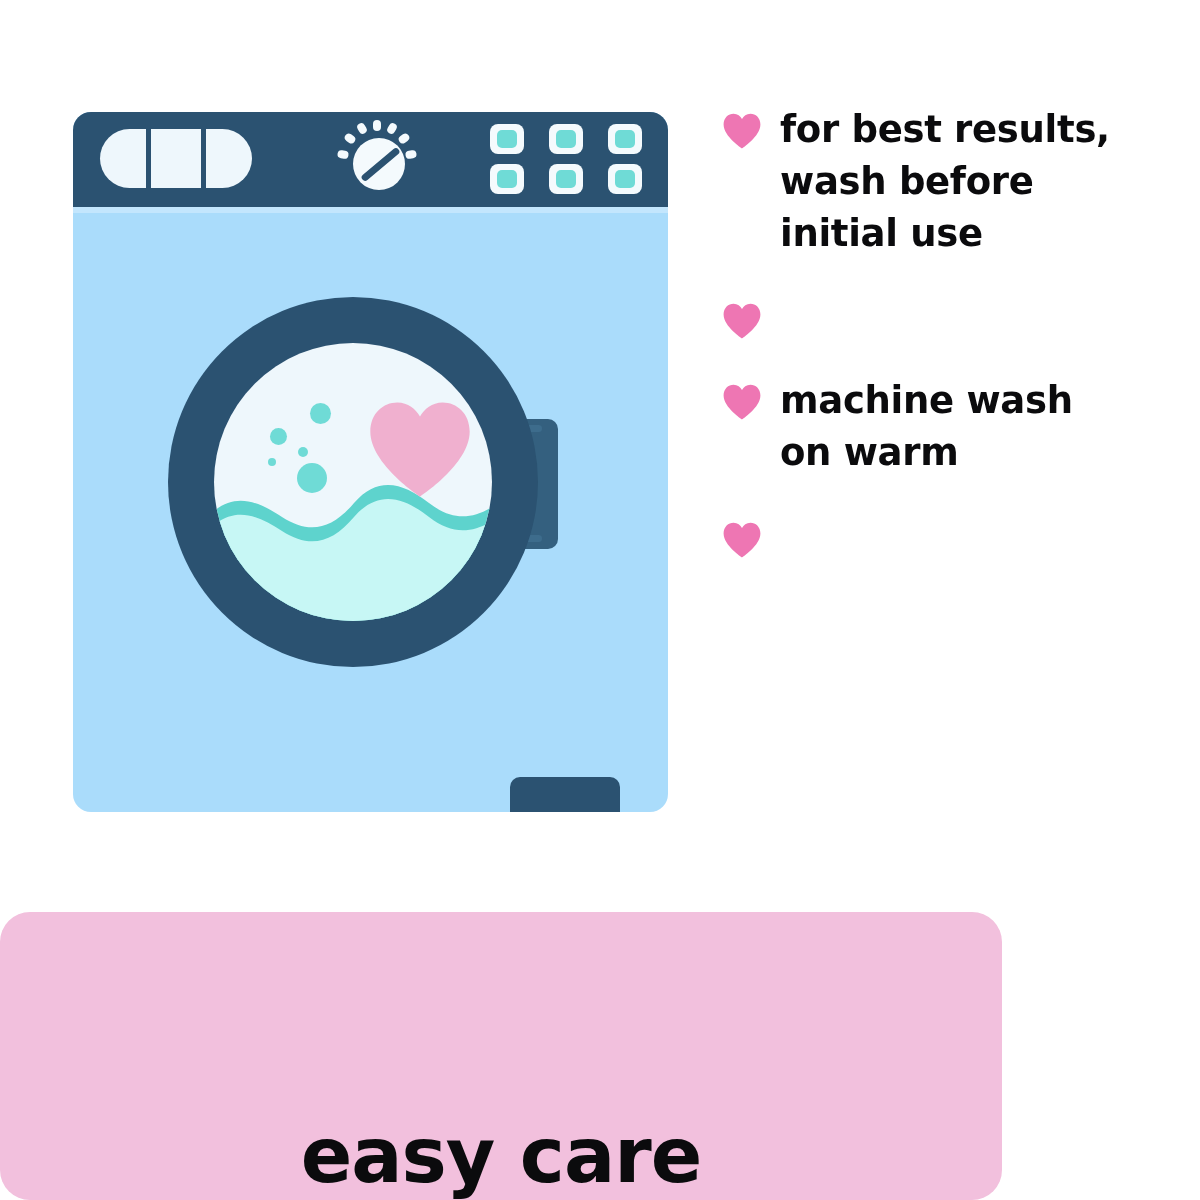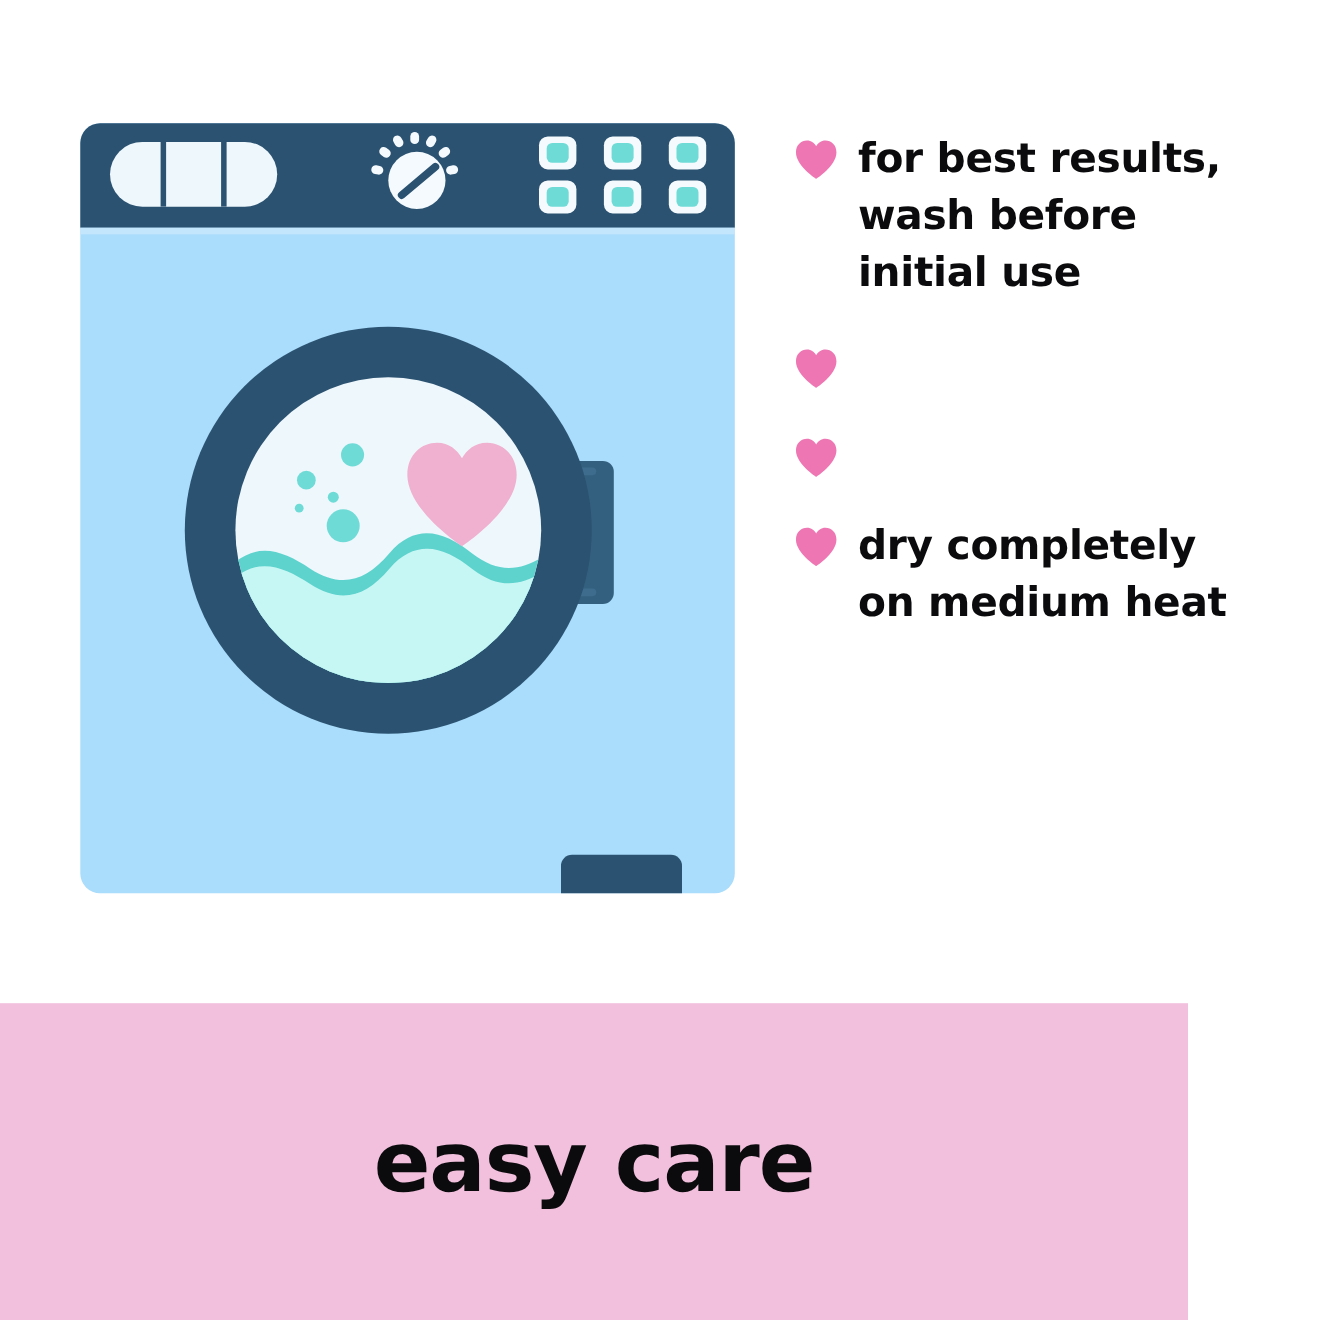--- a/index.html
+++ b/index.html
@@ -226,21 +226,20 @@
     position: absolute;
     left: 722px;
     top: 104px;
     width: 430px;
   }
   .care-item {
     position: relative;
     display: flex;
     align-items: flex-start;
     margin-bottom: 34px;
-    margin-top: 14px;
   }
   .care-bullet {
     flex: 0 0 auto;
     width: 40px;
     height: 40px;
     margin-top: 7px;
     margin-right: 18px;
   }
   .care-text {
     flex: 1 1 auto;
@@ -251,26 +250,27 @@
     letter-spacing: -0.3px;
     color: #0b0b0d;
     white-space: pre-line;
   }
 
   
   #easy-care-banner {
     position: absolute;
     left: 0;
     top: 912px;
-    width: 1080px;
+    width: 1002px;
     height: 288px;
     background: #f2c0dd;
     display: flex;
-    align-items: center;
+    align-items: flex-end;
     justify-content: center;
+    border-radius: 30px;
   }
   #easy-care-title {
     font-family: "DejaVu Sans", "Liberation Sans", sans-serif;
     font-weight: bold;
     font-size: 76px;
     letter-spacing: -1px;
     color: #0b0b0d;
   }
 </style>
 </head>
@@ -366,28 +366,28 @@
       <div class="care-item">
         <svg class="care-bullet" viewBox="0 0 100 92">
           <path d="M50,90 C50,90 4,60 4,30 C4,13 16,3 29,3 C39,3 46,9 50,16 C54,9 61,3 71,3 C84,3 96,13 96,30 C96,60 50,90 50,90 Z" fill="#ee76b3"></path>
         </svg>
       </div>
 
       <div class="care-item">
         <svg class="care-bullet" viewBox="0 0 100 92">
           <path d="M50,90 C50,90 4,60 4,30 C4,13 16,3 29,3 C39,3 46,9 50,16 C54,9 61,3 71,3 C84,3 96,13 96,30 C96,60 50,90 50,90 Z" fill="#ee76b3"></path>
         </svg>
+        <div class="care-text">machine wash
+on warm</div>
       </div>
 
       <div class="care-item">
         <svg class="care-bullet" viewBox="0 0 100 92">
           <path d="M50,90 C50,90 4,60 4,30 C4,13 16,3 29,3 C39,3 46,9 50,16 C54,9 61,3 71,3 C84,3 96,13 96,30 C96,60 50,90 50,90 Z" fill="#ee76b3"></path>
         </svg>
-        <div class="care-text">dry completely
-on medium heat</div>
       </div>
 
     </div>
   </div>
 
   <div id="easy-care-banner">
     <div id="easy-care-title">easy care</div>
   </div>
 
 </div>

